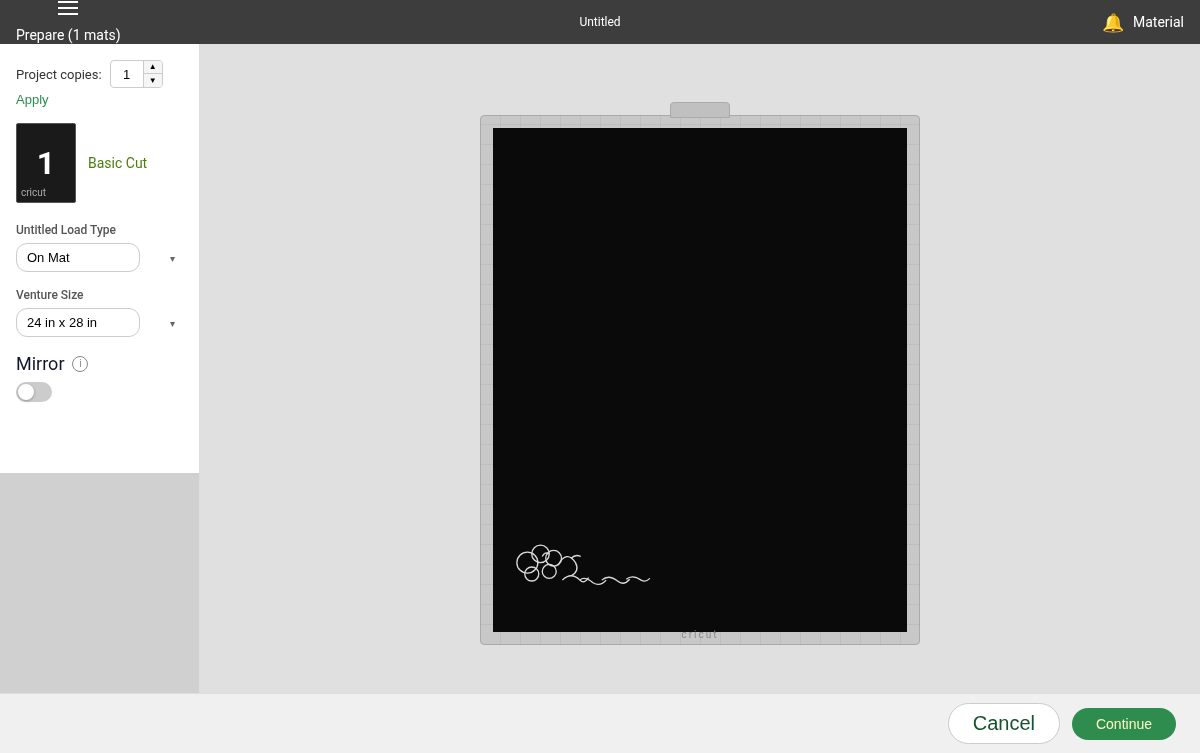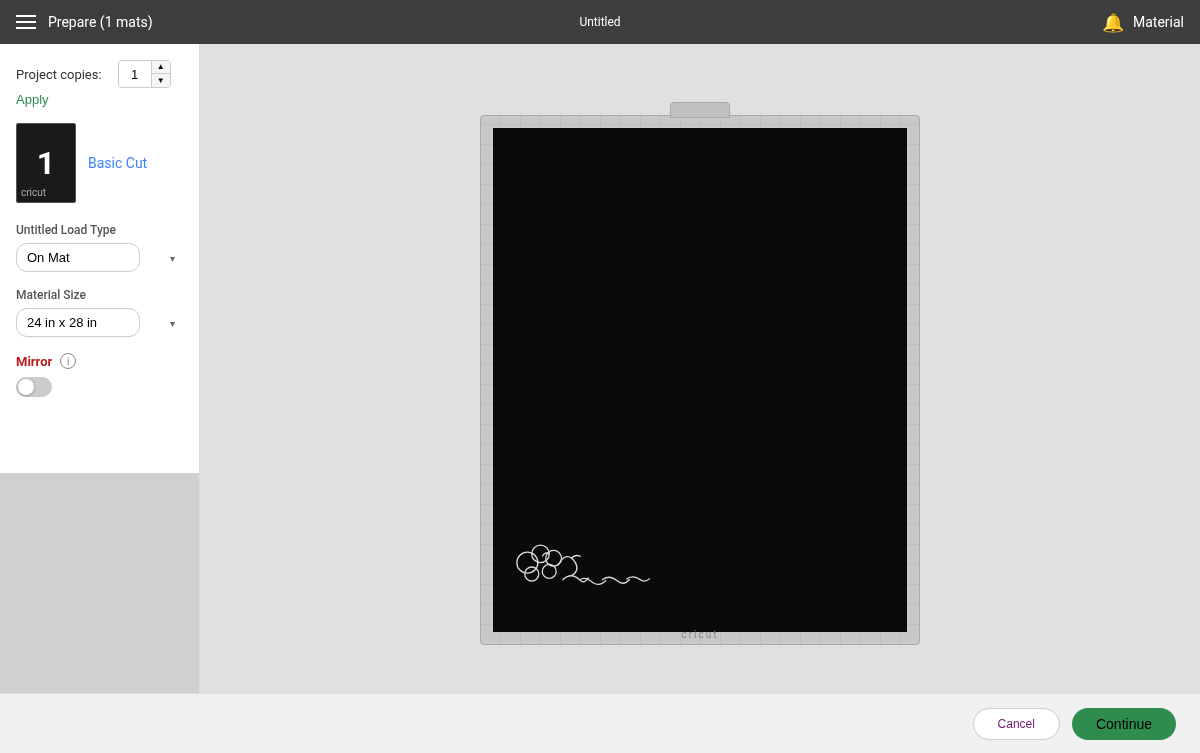--- a/index.html
+++ b/index.html
@@ -3,62 +3,62 @@
   <meta charset="utf-8">
   <style>
     * { box-sizing: border-box; margin: 0; padding: 0; }
     body { font-family: -apple-system, BlinkMacSystemFont, 'Segoe UI', Roboto, sans-serif; background: #e8e8e8; width: 1200px; height: 753px; overflow: hidden; }
 
     
     .header {
       display: flex; align-items: center; justify-content: space-between;
       background: #3d3d3d; color: white; height: 44px; padding: 0 16px;
     }
-    .header-left { display: flex; align-items: center; gap: 12px; }
+    .header-left { display: flex; align-items: center; gap: 12px; flex-direction: column; }
     .header-center { position: absolute; left: 50%; transform: translateX(-50%); font-size: 12px; color: white; }
     .header-right { display: flex; align-items: center; gap: 8px; font-size: 14px; color: white; }
     .hamburger-icon { display: flex; flex-direction: column; gap: 4px; cursor: pointer; }
     .hamburger-icon span { width: 20px; height: 2px; background: white; display: block; }
 
     
     .main-layout { display: flex; height: calc(753px - 44px); }
 
     
     .sidebar {
       width: 200px; background: white; border-right: 1px solid #ddd;
       padding: 16px; flex-shrink: 0; position: relative;
     }
-    .project-copies-row { display: flex; align-items: center; gap: 16px; margin-bottom: 4px; }
+    .project-copies-row { display: flex; align-items: center; gap: 8px; margin-bottom: 4px; }
     .project-copies-label { font-size: 13px; color: #333; }
     .copies-input-wrapper { display: flex; align-items: center; border: 1px solid #ccc; border-radius: 4px; overflow: hidden; height: 28px; }
     .copies-input { width: 32px; border: none; outline: none; text-align: center; font-size: 13px; padding: 0 4px; }
     .copies-arrows { display: flex; flex-direction: column; border-left: 1px solid #ccc; }
     .copies-arrows button { background: #f5f5f5; border: none; cursor: pointer; font-size: 8px; width: 18px; height: 14px; display: flex; align-items: center; justify-content: center; line-height: 1; }
     .copies-arrows button:first-child { border-bottom: 1px solid #ccc; }
     .apply-btn { color: #2d8c4e; font-size: 13px; background: none; border: none; cursor: pointer; margin-bottom: 16px; display: block; }
 
     
     .mat-item { display: flex; align-items: center; gap: 12px; margin-bottom: 20px; }
     .mat-thumb { width: 60px; height: 80px; background: #1a1a1a; border: 1px solid #555; border-radius: 2px; display: flex; align-items: center; justify-content: center; position: relative; flex-shrink: 0; }
     .mat-thumb-number { color: white; font-size: 32px; font-weight: bold; }
     .mat-thumb-label { font-size: 10px; color: #aaa; position: absolute; bottom: 4px; left: 4px; }
-    .mat-name { font-size: 14px; color: #3b82f6; }
+    .mat-name { font-size: 14px; color: #4d7c0f; }
 
     
     .field-label { font-size: 12px; color: #555; margin-bottom: 6px; font-weight: 500; }
     .select-wrapper { position: relative; margin-bottom: 16px; }
     .select-field {
       width: 124px; padding: 6px 28px 6px 10px; border: 1px solid #ccc;
       border-radius: 11px; font-size: 13px; appearance: none; background: white;
       cursor: pointer; outline: none;
     }
     .select-arrow { position: absolute; right: 8px; top: 50%; transform: translateY(-50%); pointer-events: none; font-size: 10px; color: #666; }
 
     .mirror-row { display: flex; align-items: center; gap: 8px; margin-top: 4px; }
-    .mirror-label { font-size: 13px; color: #b91c1c; font-weight: bold; }
+    .mirror-label { font-size: 18px; color: #0f172a; }
     .info-icon { width: 16px; height: 16px; border: 1px solid #888; border-radius: 50%; display: inline-flex; align-items: center; justify-content: center; font-size: 10px; color: #888; cursor: pointer; }
 
     
     .toggle-wrapper { position: relative; width: 36px; height: 20px; margin-top: 8px; }
     .toggle-track { width: 36px; height: 20px; background: #ccc; border-radius: 10px; cursor: pointer; }
     .toggle-thumb { position: absolute; top: 2px; left: 2px; width: 16px; height: 16px; background: white; border-radius: 50%; box-shadow: 0 1px 3px rgba(0,0,0,0.3); }
 
     
     .sidebar-bottom { position: absolute; bottom: 0; left: 0; right: 0; height: 280px; background: #d0d0d0; }
 
@@ -80,22 +80,22 @@
     .mat-artwork { position: absolute; bottom: 30px; left: 10px; width: 180px; height: 70px; }
     .mat-branding { position: absolute; bottom: 4px; left: 50%; transform: translateX(-50%); font-size: 10px; color: #888; letter-spacing: 2px; }
 
     
     .zoom-bar { display: flex; align-items: center; gap: 10px; margin-top: 10px; }
     .zoom-btn { width: 28px; height: 28px; border: 1px solid #aaa; border-radius: 50%; background: white; cursor: pointer; display: flex; align-items: center; justify-content: center; font-size: 16px; color: #555; }
     .zoom-level { font-size: 14px; color: #444; }
 
     
     .footer { position: absolute; bottom: 0; right: 0; left: 0; height: 60px; background: #f0f0f0; display: flex; align-items: center; justify-content: flex-end; padding: 0 24px; gap: 12px; border-top: 1px solid #ddd; }
-    .btn-cancel { padding: 8px 24px; border: 1px solid #ccc; border-radius: 24px; background: white; font-size: 12px; cursor: pointer; color: #701a75; }
-    .btn-continue { padding: 8px 24px; border: none; border-radius: 24px; background: #2d8c4e; color: #000000; font-size: 14px; cursor: pointer; font-weight: 500; }
+    .btn-cancel { padding: 8px 24px; border: 1px solid #ccc; border-radius: 24px; background: white; font-size: 20px; cursor: pointer; color: #14532d; }
+    .btn-continue { padding: 8px 24px; border: none; border-radius: 24px; background: #2d8c4e; color: #fef9c3; font-size: 14px; cursor: pointer; font-weight: 500; }
 
     
     .bell-icon { font-size: 18px; cursor: pointer; }
   </style>
 </head>
 <body>
 
 <div class="header">
   <div class="header-left">
     <div class="hamburger-icon">
@@ -143,21 +143,21 @@
       <div class="select-wrapper">
         <select class="select-field">
           <option>On Mat</option>
           <option>Roll</option>
         </select>
         <span class="select-arrow">▾</span>
       </div>
     </div>
 
     <div>
-      <div class="field-label">Material Size</div>
+      <div class="field-label">Venture Size</div>
       <div class="select-wrapper">
         <select class="select-field">
           <option>24 in x 28 in</option>
           <option>12 in x 12 in</option>
           <option>12 in x 24 in</option>
         </select>
         <span class="select-arrow">▾</span>
       </div>
     </div>
 

